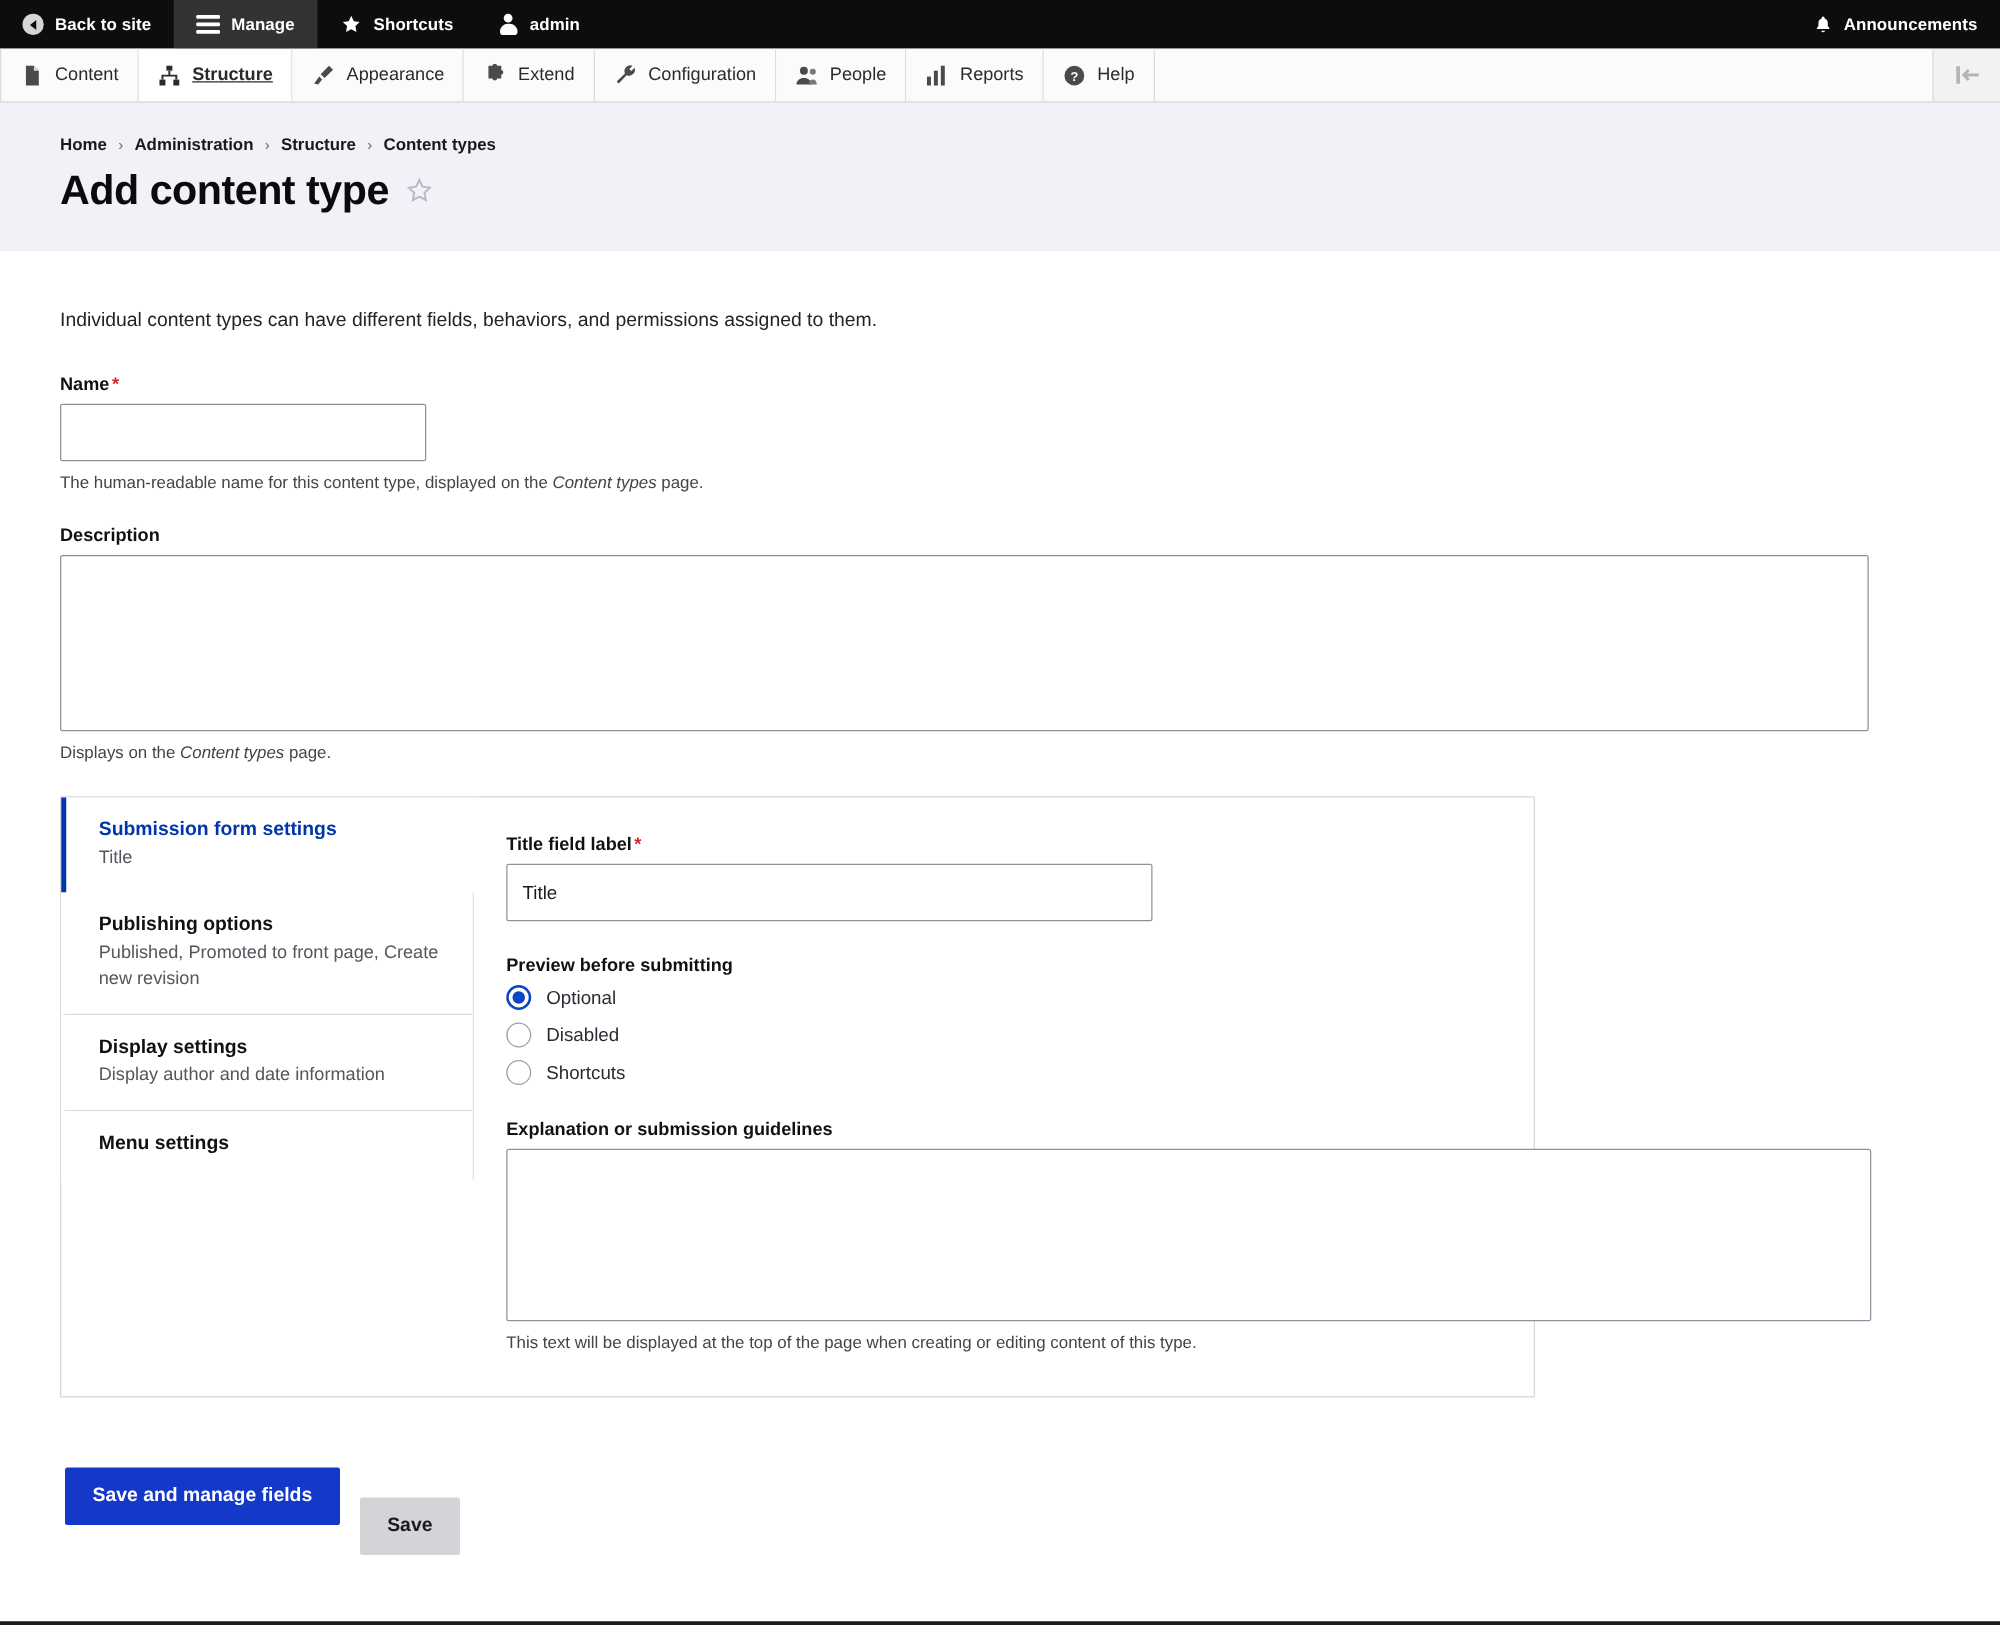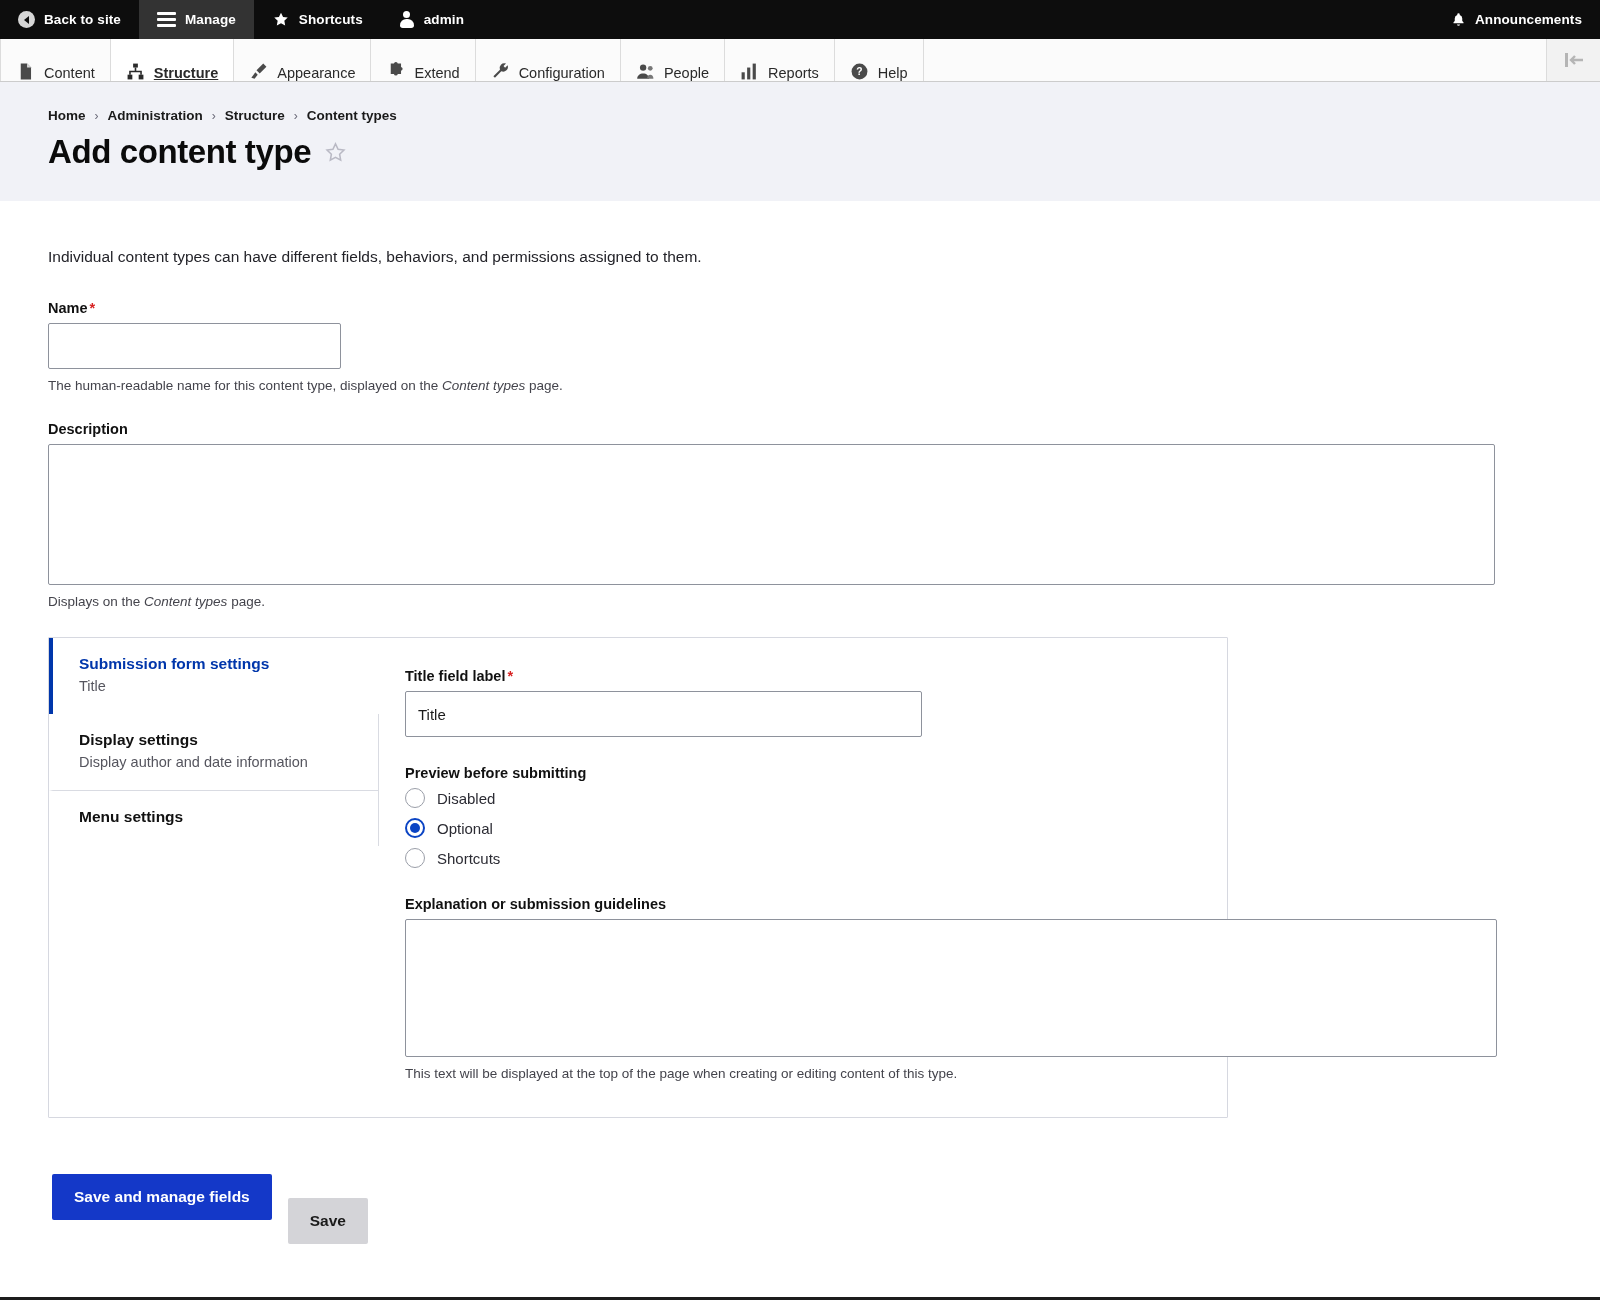--- a/index.html
+++ b/index.html
@@ -38,21 +38,21 @@
   .icon-person:before{ content:""; position:absolute; left:4.5px; top:0; width:7px; height:7px; border-radius:50%; background:#fff; }
   .icon-person:after{ content:""; position:absolute; left:1px; top:8px; width:14px; height:9px; border-radius:7px 7px 3px 3px; background:#fff; }
   .icon-bell{ width:15px; height:17px; flex:none; }
 
   
   .admin-menu {
     height: 43px; background:#fbfbfb; border-bottom:1px solid #ccc;
     display:flex; align-items:stretch; position:relative;
   }
   .am-item{
-    display:flex; align-items:flex-end; gap:9px; padding:0 15px;
+    display:flex; align-items:center; gap:9px; padding:0 15px;
     font-size:14.5px; color:#2a2a2a; border-right:1px solid #dcdcdc;
     background:#fbfbfb; white-space:nowrap; text-decoration:none;
   }
   .am-item:first-child{ border-left:1px solid #dcdcdc; }
   .am-item.active{ background:#fff; font-weight:bold; }
   .am-item.active .am-label{ text-decoration:underline; }
   .am-icon{ width:19px; height:19px; flex:none; display:block; }
   .am-tail{ flex:1 1 auto; background:#fbfbfb; border-bottom:0; }
   .am-toggle{
     width:54px; display:flex; align-items:center; justify-content:center;
@@ -299,20 +299,24 @@
     <div class="vt-wrap">
       <div class="vt-list">
 
         <div class="vt-item active">
           <div class="vt-title">Submission form settings</div>
           <div class="vt-sub">Title</div>
         </div>
 
         <div class="vt-list-inner">
           <div class="vt-item">
+            <div class="vt-title">Publishing options</div>
+            <div class="vt-sub">Published, Promoted to front page, Create new revision</div>
+          </div>
+          <div class="vt-item">
             <div class="vt-title">Display settings</div>
             <div class="vt-sub">Display author and date information</div>
           </div>
           <div class="vt-item">
             <div class="vt-title">Menu settings</div>
           </div>
         </div>
       </div>
 
       <div class="vt-panel">
@@ -321,26 +325,26 @@
           <label class="form-label">
             <span>Title field label</span><span class="req">*</span>
           </label>
           <input class="text-input title-input" type="text" value="Title" style="">
         </div>
 
         <div class="field-block">
           <div class="form-label">Preview before submitting</div>
           <div class="radios">
             <div class="radio-row">
+              <span class="radio checked"></span>
+              <span class="radio-label">Optional</span>
+            </div>
+            <div class="radio-row">
               <span class="radio"></span>
               <span class="radio-label">Disabled</span>
-            </div>
-            <div class="radio-row">
-              <span class="radio checked"></span>
-              <span class="radio-label">Optional</span>
             </div>
             <div class="radio-row">
               <span class="radio"></span>
               <span class="radio-label">Shortcuts</span>
             </div>
           </div>
         </div>
 
         <div>
           <div class="form-label">Explanation or submission guidelines</div>

